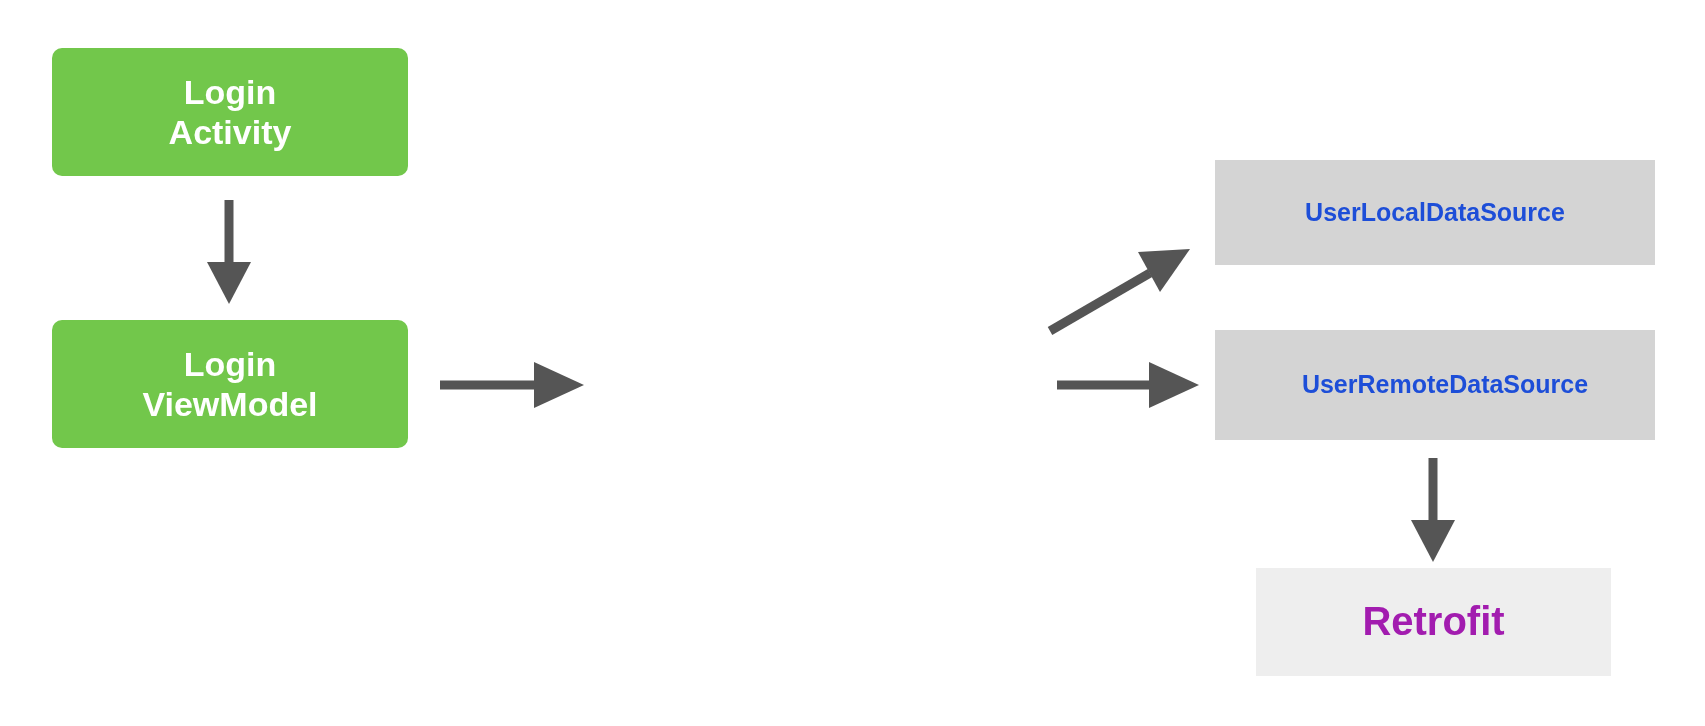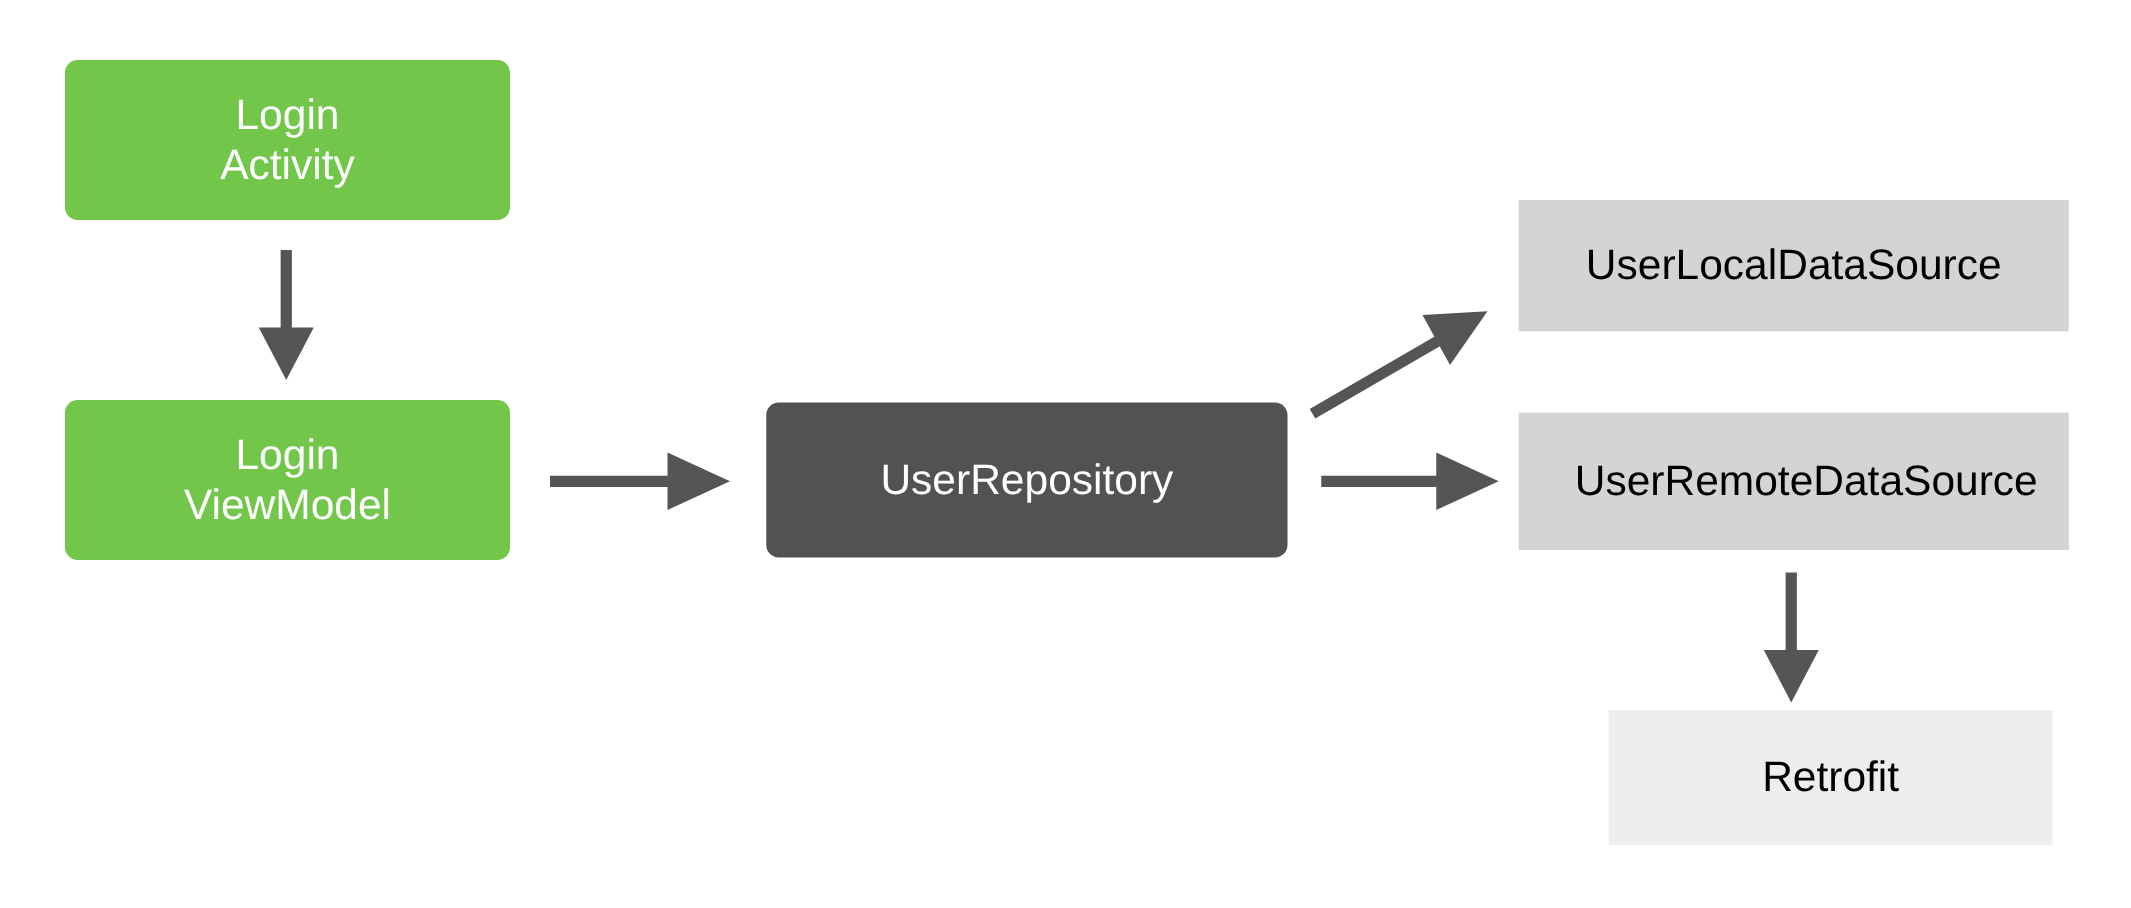--- a/index.html
+++ b/index.html
@@ -9,20 +9,21 @@
   }
   body {
     font-family: "Liberation Sans", sans-serif;
   }
   #canvas {
     position: relative;
     width: 1705px;
     height: 726px;
     background: #ffffff;
     overflow: hidden;
+    font-weight: bold;
   }
   .node {
     position: absolute;
     display: flex;
     align-items: center;
     justify-content: center;
     text-align: center;
     box-sizing: border-box;
     line-height: 1.18;
     white-space: pre-line;
@@ -34,30 +35,29 @@
     font-size: 34px;
   }
   .node-dark {
     background: #525252;
     color: #ffffff;
     border-radius: 10px;
     font-size: 34px;
   }
   .node-gray {
     background: #d4d4d4;
-    color: #000000;
+    color: #1d4ed8;
     border-radius: 0;
-    font-size: 34px;
+    font-size: 25px;
   }
   .node-lightgray {
     background: #eeeeee;
-    color: #000000;
+    color: #a21caf;
     border-radius: 0;
-    font-size: 34px;
-    margin-left: 31px;
+    font-size: 40px;
   }
   .edge-layer {
     position: absolute;
     left: 0;
     top: 0;
     width: 1705px;
     height: 726px;
     pointer-events: none;
   }
 </style>
@@ -97,23 +97,20 @@
   <div class="node node-green" style="left:52px; top:48px; width:356px; height:128px;">
     <span>Login
 Activity</span>
   </div>
 
   <div class="node node-green" style="left:52px; top:320px; width:356px; height:128px;">
     <span>Login
 ViewModel</span>
   </div>
 
-  <div class="node node-dark" style="left:613px; top:322px; width:417px; height:124px;">
-    <span>UserRepository</span>
-  </div>
 
   <div class="node node-gray" style="left:1215px; top:160px; width:440px; height:105px;">
     <span>UserLocalDataSource</span>
   </div>
 
   <div class="node node-gray" style="left:1215px; top:330px; width:440px; height:110px;padding-left:20px;">
     <span>UserRemoteDataSource</span>
   </div>
 
   <div class="node node-lightgray" style="left:1256px; top:568px; width:355px; height:108px;">

